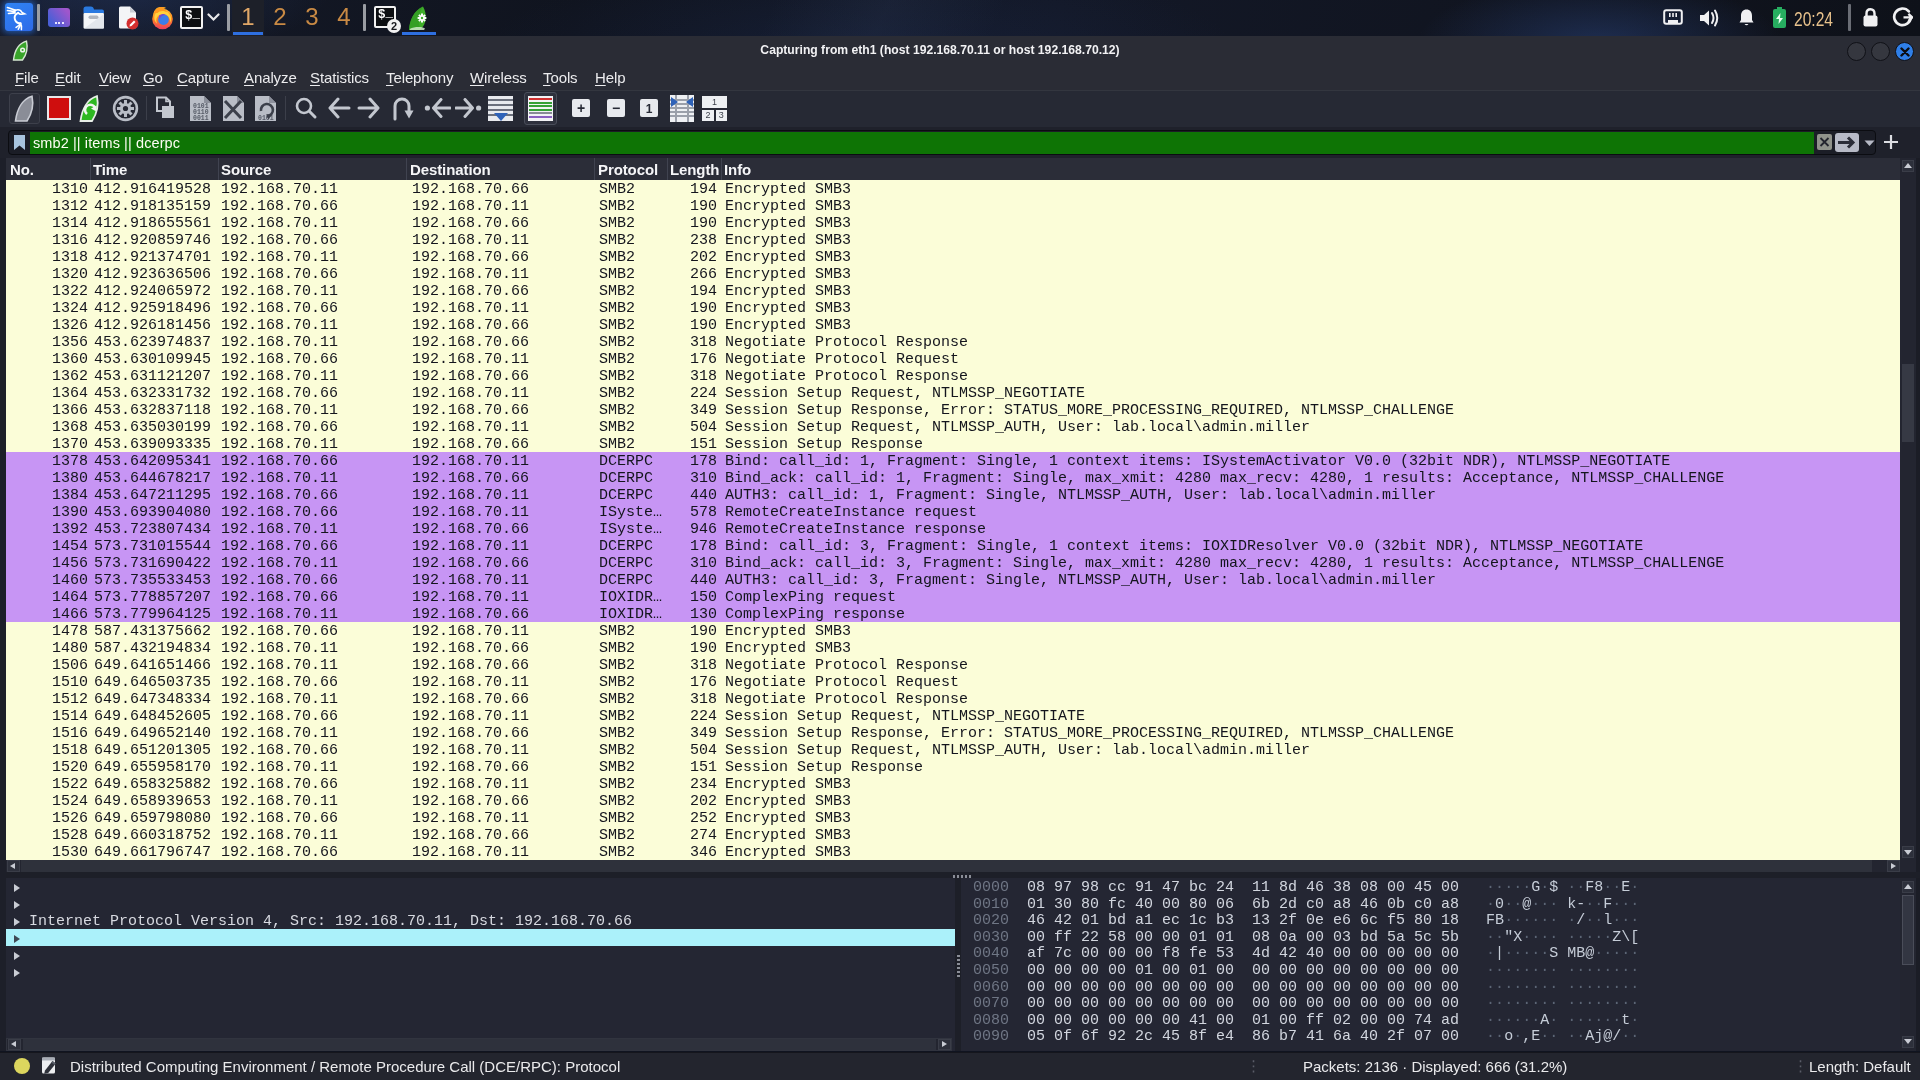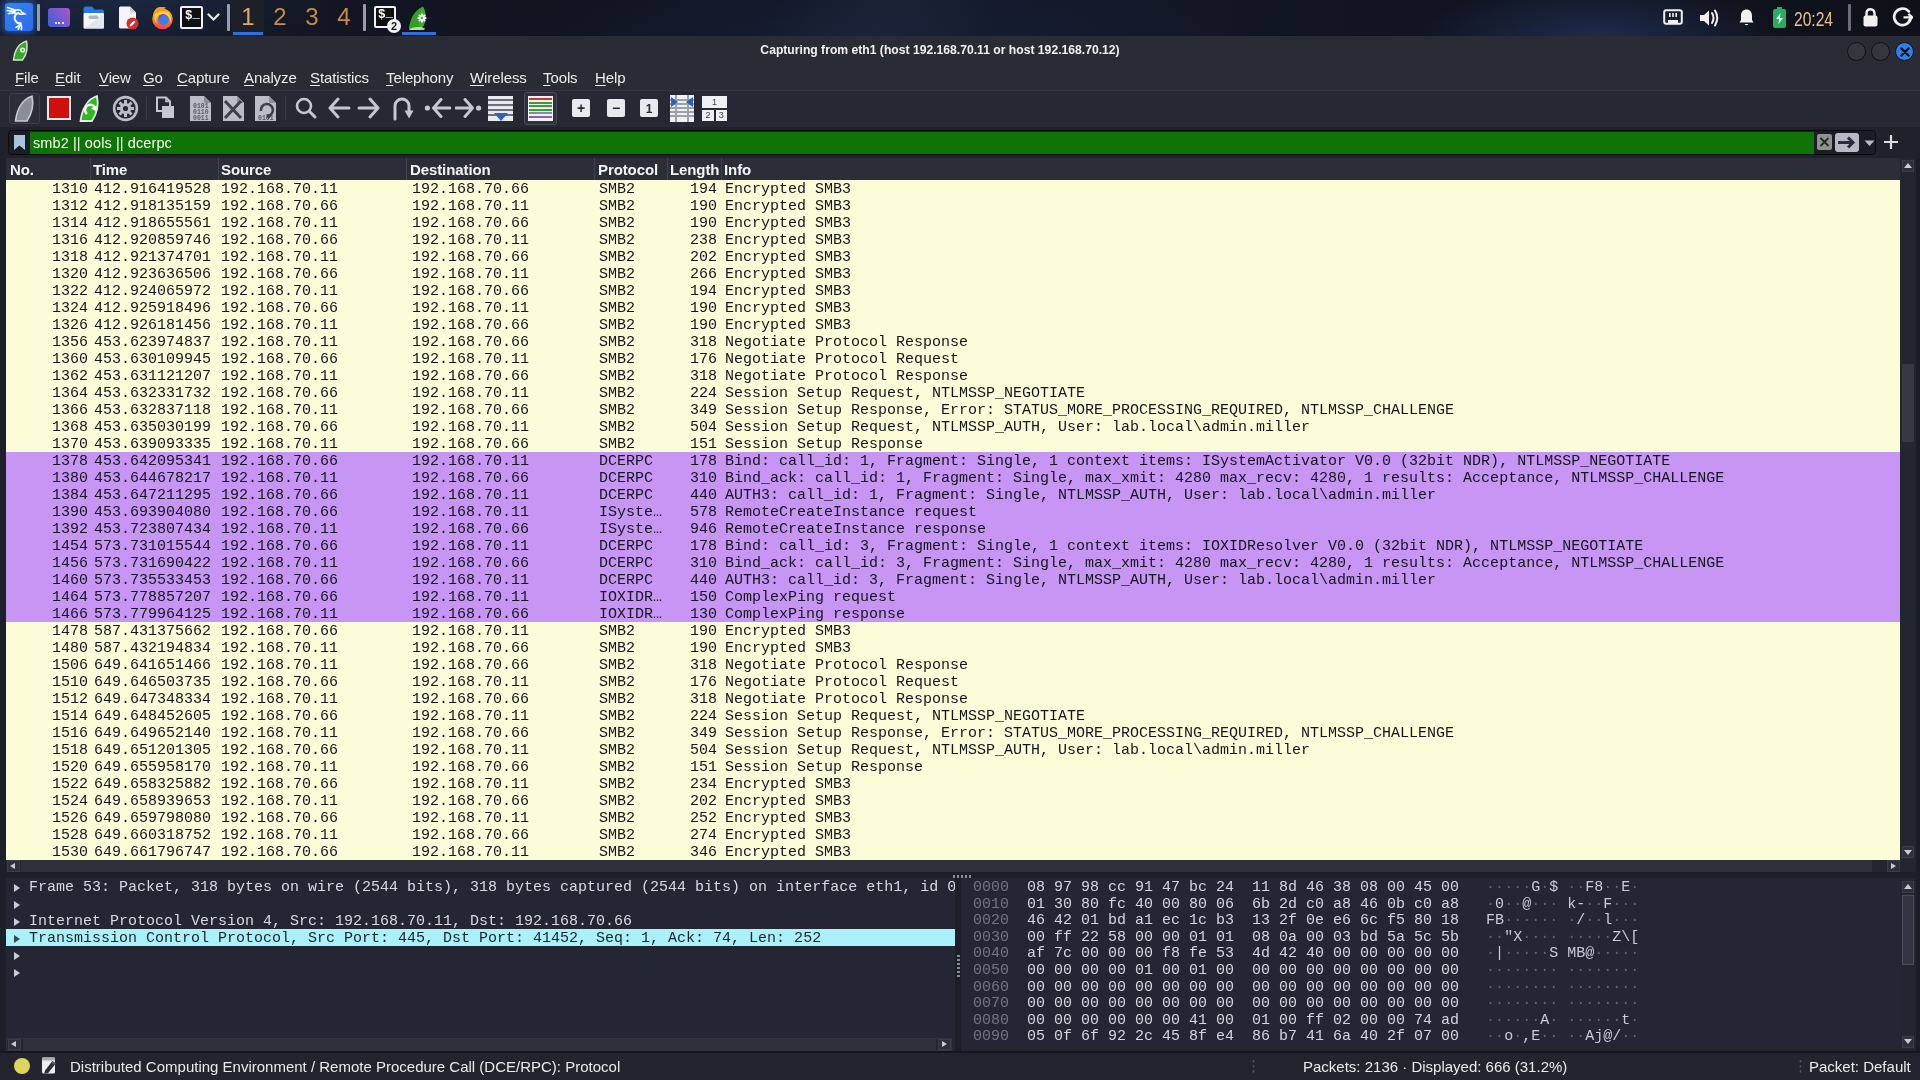--- a/index.html
+++ b/index.html
@@ -305,21 +305,21 @@
       <div class="abs" style="left:0;top:0;width:25px;height:12px;background:#eef0f3;color:#3a3e48;font-size:9px;text-align:center;line-height:12px">1</div>
       <div class="abs" style="left:0;top:13.5px;width:12px;height:11.5px;background:#eef0f3;color:#3a3e48;font-size:9px;text-align:center;line-height:11px">2</div>
       <div class="abs" style="left:13.5px;top:13.5px;width:11.5px;height:11.5px;background:#eef0f3;color:#3a3e48;font-size:9px;text-align:center;line-height:11px">3</div>
     </div>
 <div id="filterrow" class="abs"></div>
 <div id="filterbox" class="abs"></div>
 <svg class="abs" style="left:13px;top:134px" width="13" height="17" viewBox="0 0 13 17">
       <path d="M1 1 L12 1 L12 16 L6.5 11.5 L1 16 Z" fill="#a8c4de"></path>
     </svg>
 <div id="fgreen" class="abs"></div>
-<div id="ftext" class="abs">smb2 || ools || dcerpc</div>
+<div id="ftext" class="abs">smb2 || items || dcerpc</div>
 <div id="fx" class="abs"><svg width="15" height="16" viewBox="0 0 15 16">
         <path d="M3.5 4 L11.5 12 M11.5 4 L3.5 12" stroke="#23252e" stroke-width="1.8"></path>
       </svg></div>
 <div id="fapply" class="abs"><svg width="24" height="19" viewBox="0 0 24 19">
         <path d="M3 9.5 L17 9.5 M13 4.5 L18 9.5 L13 14.5" stroke="#2b2d38" stroke-width="3" fill="none"></path>
       </svg></div>
 <svg class="abs" style="left:1864px;top:140px" width="11" height="7" viewBox="0 0 11 7">
       <path d="M0.5 0.5 L5.5 6 L10.5 0.5 Z" fill="#b7bac6"></path>
     </svg>
 <svg class="abs" style="left:1883px;top:134px" width="16" height="16" viewBox="0 0 16 16">
@@ -391,26 +391,24 @@
 <div class="sbtn abs" style="left:7px;top:860px;width:13px;height:12px"></div>
 <div class="arrow abs" style="left:10px;top:862.5px;border-top:3.5px solid transparent;border-bottom:3.5px solid transparent;border-right:5px solid #c9ccd4"></div>
 <div class="shandle abs" style="left:21px;top:860px;width:1851px;height:12px;background:#2e313b"></div>
 <div class="sbtn abs" style="left:1887px;top:860px;width:13px;height:12px"></div>
 <div class="arrow abs" style="left:1891px;top:862.5px;border-top:3.5px solid transparent;border-bottom:3.5px solid transparent;border-left:5px solid #c9ccd4"></div>
 <div id="splitter" class="abs"></div>
 <div class="abs" style="left:953px;top:875px;width:18px;height:2.5px;background:repeating-linear-gradient(90deg,#8a8d97 0 2px,transparent 2px 4px)"></div>
 <div id="details" class="abs"></div>
 <div id="dhl" class="abs"></div>
 <div class="dtri abs" style="left:14px;top:883.5px;border-left-color:#c9ccd4"></div>
-<div class="dline abs mono" style="top:879px;color:#d7d9e0;width:926px;overflow:hidden">Frame 53: Packet, 318 bytes on wire (2544 bits), 318 bytes captured (2544 bits) on interface eth1, id 0</div>
 <div class="dtri abs" style="left:14px;top:900.5px;border-left-color:#c9ccd4"></div>
 <div class="dtri abs" style="left:14px;top:917.5px;border-left-color:#c9ccd4"></div>
 <div class="dline abs mono" style="top:913px;color:#d7d9e0;width:926px;overflow:hidden">Internet Protocol Version 4, Src: 192.168.70.11, Dst: 192.168.70.66</div>
 <div class="dtri abs" style="left:14px;top:934.5px;border-left-color:#3e4854"></div>
-<div class="dline abs mono" style="top:930px;color:#18222c;width:926px;overflow:hidden">Transmission Control Protocol, Src Port: 445, Dst Port: 41452, Seq: 1, Ack: 74, Len: 252</div>
 <div class="dtri abs" style="left:14px;top:951.5px;border-left-color:#c9ccd4"></div>
 <div class="dtri abs" style="left:14px;top:968.5px;border-left-color:#c9ccd4"></div>
 <div class="strack abs" style="left:6px;top:1038px;width:946px;height:13px;border:1px solid #31343f"></div>
 <div class="sbtn abs" style="left:8px;top:1039px;width:13px;height:11px"></div>
 <div class="arrow abs" style="left:11px;top:1041px;border-top:3.5px solid transparent;border-bottom:3.5px solid transparent;border-right:5px solid #c9ccd4"></div>
 <div class="shandle abs" style="left:23px;top:1039px;width:913px;height:11px;background:#2e313c"></div>
 <div class="sbtn abs" style="left:938px;top:1039px;width:13px;height:11px"></div>
 <div class="arrow abs" style="left:942px;top:1041px;border-top:3.5px solid transparent;border-bottom:3.5px solid transparent;border-left:5px solid #c9ccd4"></div>
 <div id="hexpane" class="abs"></div>
 <div class="abs" style="left:957px;top:955px;width:2.5px;height:22px;background:repeating-linear-gradient(#8a8d97 0 2px,transparent 2px 4px)"></div>
@@ -438,13 +436,13 @@
 <svg class="abs" style="left:41px;top:1056px" width="17" height="19" viewBox="0 0 17 19">
       <rect x="1" y="1.5" width="13" height="16" rx="1.5" fill="#eceef0"></rect>
       <rect x="1" y="1.5" width="13" height="3" fill="#a8adb6"></rect>
       <path d="M4 14.5 L11.5 5 L14.8 7.5 L7.2 17 L3.2 17.8 Z" fill="#2e313a"></path>
       <path d="M11.5 5 L14.8 7.5 L13.6 9 L10.3 6.5 Z" fill="#585d68"></path>
     </svg>
 <div class="stext abs" style="left:70px;top:1058px">Distributed Computing Environment / Remote Procedure Call (DCE/RPC): Protocol</div>
 <div class="sdots abs mono" style="left:1246px">⋮</div>
 <div class="stext abs" style="left:1303px;top:1058px">Packets: 2136 · Displayed: 666 (31.2%)</div>
 <div class="sdots abs mono" style="left:1793px">⋮</div>
-<div class="stext abs" style="left:1809px;top:1058px">Packet: Default</div>
+<div class="stext abs" style="left:1809px;top:1058px">Length: Default</div>
   </div>
 </body></html>

